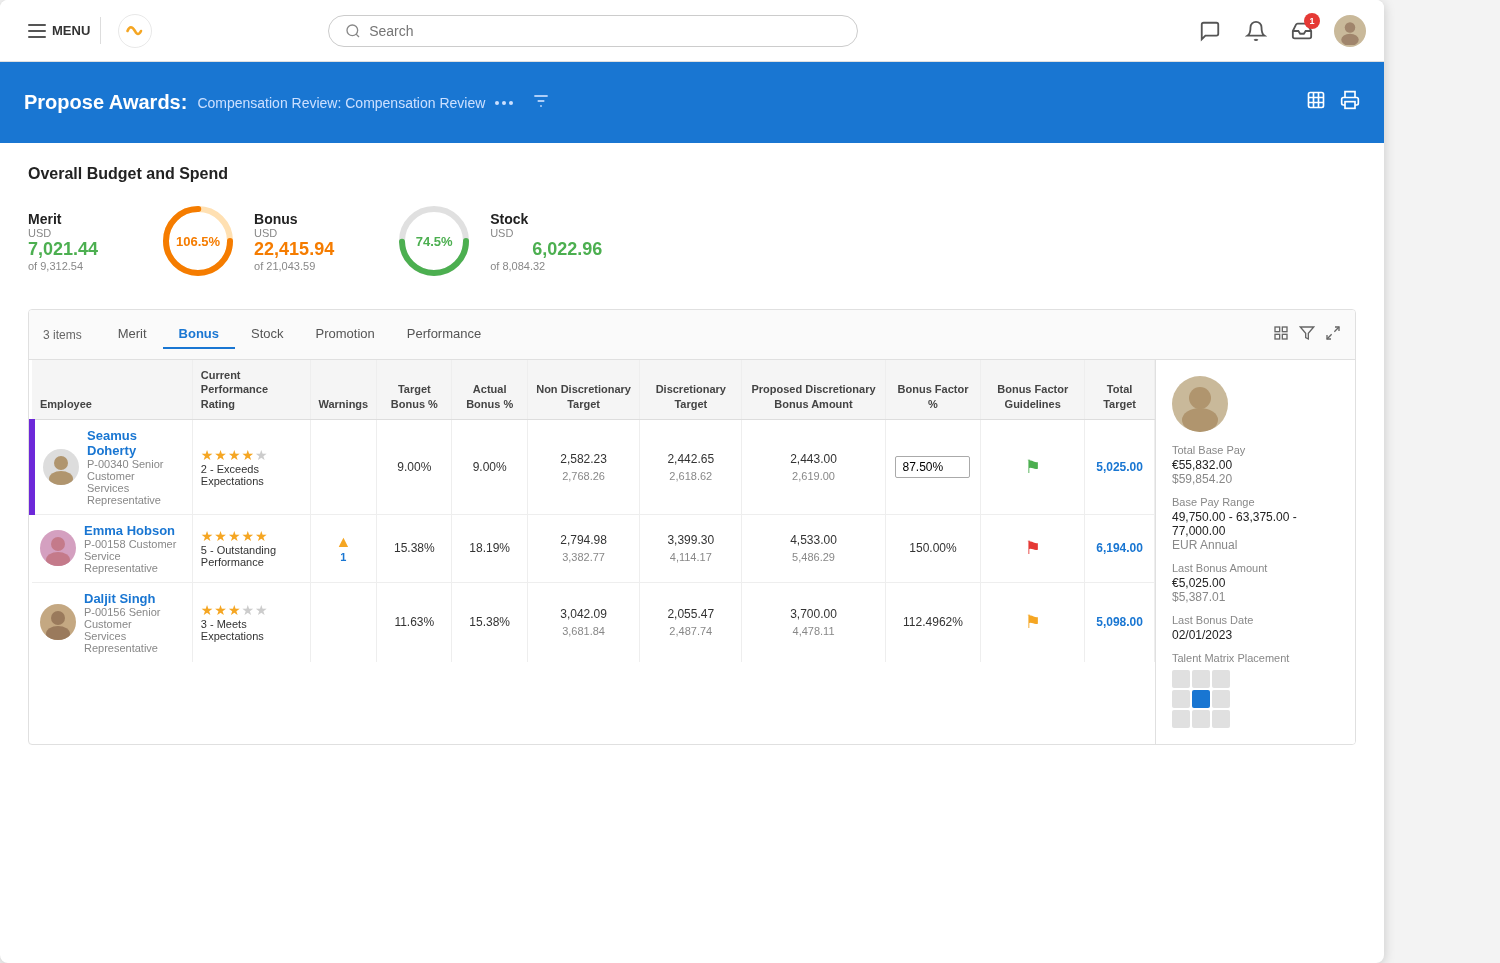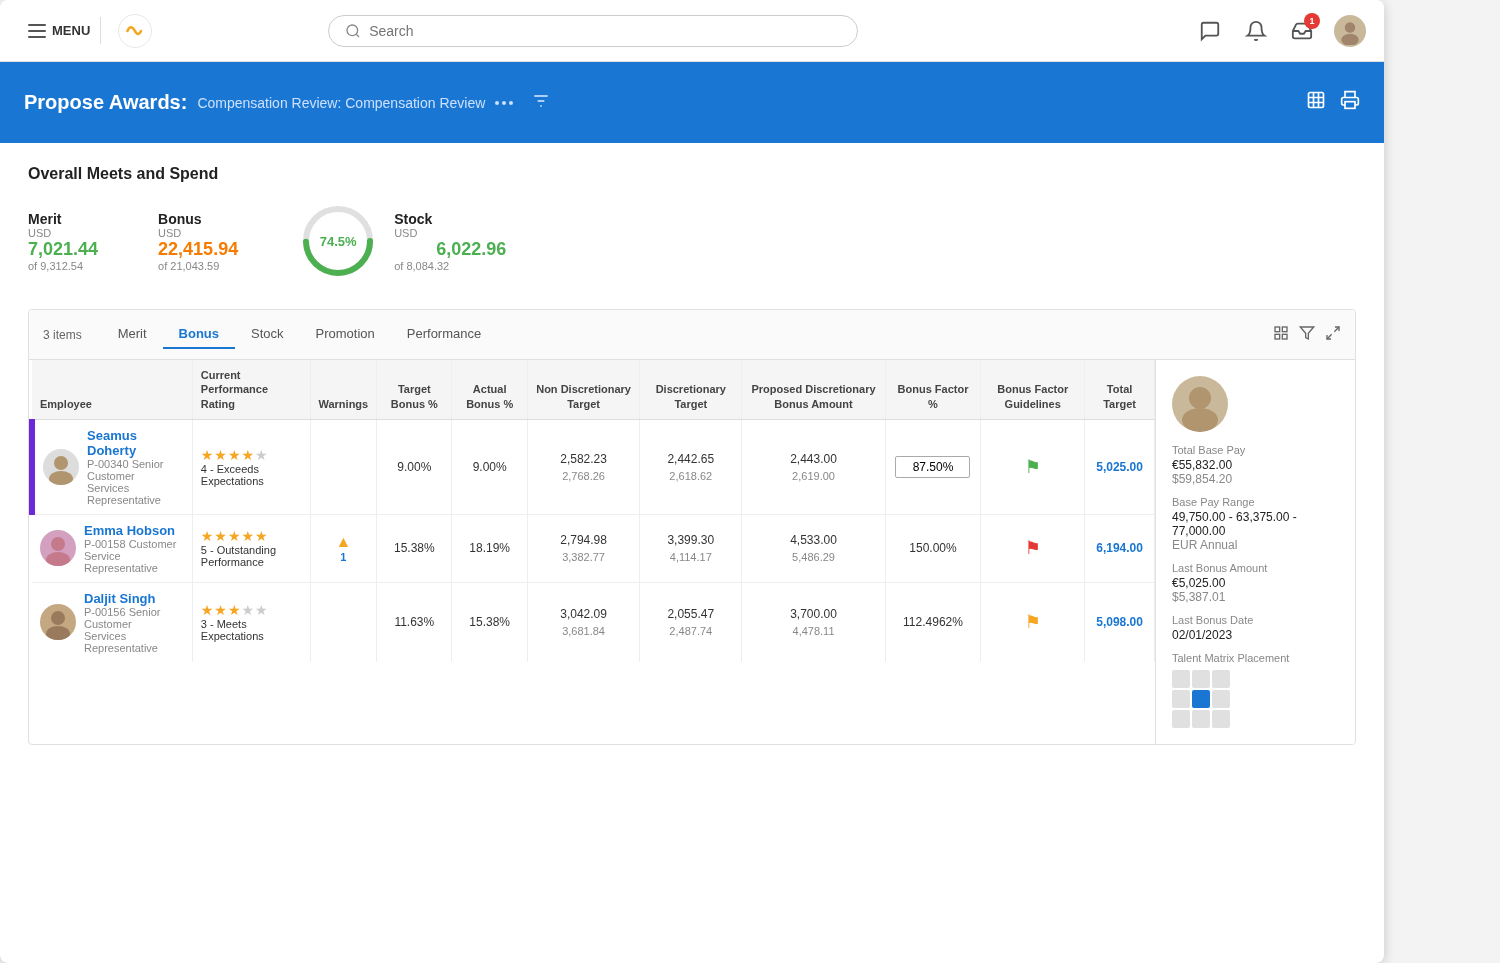--- a/index.html
+++ b/index.html
@@ -67,21 +67,21 @@
     .emp-avatar { width: 36px; height: 36px; border-radius: 50%; background: #ddd; overflow: hidden; display: flex; align-items: center; justify-content: center; margin-right: 8px; flex-shrink: 0; }
     .emp-cell { display: flex; align-items: center; }
 
     .stars { color: #f5a623; letter-spacing: 1px; font-size: 14px; }
     .star-empty { color: #ccc; }
     .rating-label { font-size: 11px; color: #333; }
 
     .two-line { line-height: 1.5; }
     .two-line .val2 { color: #888; font-size: 11px; }
 
-    .bonus-input { border: 1px solid #aaa; border-radius: 2px; padding: 3px 6px; width: 75px; text-align: center; font-size: 12px; }
+    .bonus-input { border: 1px solid #aaa; border-radius: 2px; padding: 3px 6px; width: 75px; text-align: left; font-size: 12px; }
 
     .flag-green { color: #4caf50; font-size: 18px; }
     .flag-red { color: #e53935; font-size: 18px; }
     .flag-yellow { color: #f5a623; font-size: 18px; }
 
     .link-blue { color: #1976d2; font-weight: 600; cursor: pointer; }
 
     
     .side-panel { width: 200px; border-left: 1px solid #e0e0e0; padding: 16px; background: #fff; font-size: 12px; }
     .side-panel-avatar { width: 56px; height: 56px; border-radius: 50%; background: #c9b99a; overflow: hidden; display: flex; align-items: center; justify-content: center; margin-bottom: 12px; }
@@ -184,34 +184,41 @@
         <svg width="20" height="20" viewBox="0 0 24 24" fill="none" stroke="#fff" stroke-width="2">
             <polyline points="6 9 6 2 18 2 18 9"></polyline>
             <path d="M6 18H4a2 2 0 0 1-2-2v-5a2 2 0 0 1 2-2h16a2 2 0 0 1 2 2v5a2 2 0 0 1-2 2h-2"></path>
             <rect x="6" y="14" width="12" height="8"></rect>
           </svg>
       </div>
     </div>
   </div>
 
   <div class="main-content">
-    <div class="section-title">Overall Meets and Spend</div>
+    <div class="section-title">Overall Budget and Spend</div>
 
     <div class="budget-row">
 
       <div class="budget-item">
         <div class="budget-info">
           <div class="budget-type">Merit</div>
           <div class="budget-currency">USD</div>
           <div class="budget-amount" style="color:#4caf50;">7,021.44</div>
           <div class="budget-of">of 9,312.54</div>
         </div>
       </div>
 
       <div class="budget-item">
+        <div class="gauge-wrap">
+          <svg class="gauge-svg" viewBox="0 0 80 80">
+            <circle cx="40" cy="40" r="32" fill="none" stroke="#ffe0b2" stroke-width="6"></circle>
+            <circle cx="40" cy="40" r="32" fill="none" stroke="#f57c00" stroke-width="6" stroke-dasharray="201.1 201.1" stroke-dashoffset="50.3" stroke-linecap="round"></circle>
+          </svg>
+          <div class="gauge-pct" style="color:#f57c00;">106.5%</div>
+        </div>
         <div class="budget-info">
           <div class="budget-type">Bonus</div>
           <div class="budget-currency">USD</div>
           <div class="budget-amount" style="color:#f57c00;">22,415.94</div>
           <div class="budget-of">of 21,043.59</div>
         </div>
       </div>
 
       <div class="budget-item">
         <div class="gauge-wrap">
@@ -296,21 +303,21 @@
                     </div>
                     <div class="employee-info">
                       <div class="emp-name">Seamus Doherty</div>
                       <div class="emp-id">P-00340 Senior Customer</div>
                       <div class="emp-id">Services Representative</div>
                     </div>
                   </div>
                 </td>
                 <td>
                   <div class="stars">★★★★<span class="star-empty">★</span></div>
-                  <div class="rating-label">4 - Exceeds Expectations</div>
+                  <div class="rating-label">2 - Exceeds Expectations</div>
                 </td>
                 <td></td>
                 <td>9.00%</td>
                 <td>9.00%</td>
                 <td>
                   <div class="two-line">
                     <div>2,582.23</div>
                     <div class="val2">2,768.26</div>
                   </div>
                 </td>

